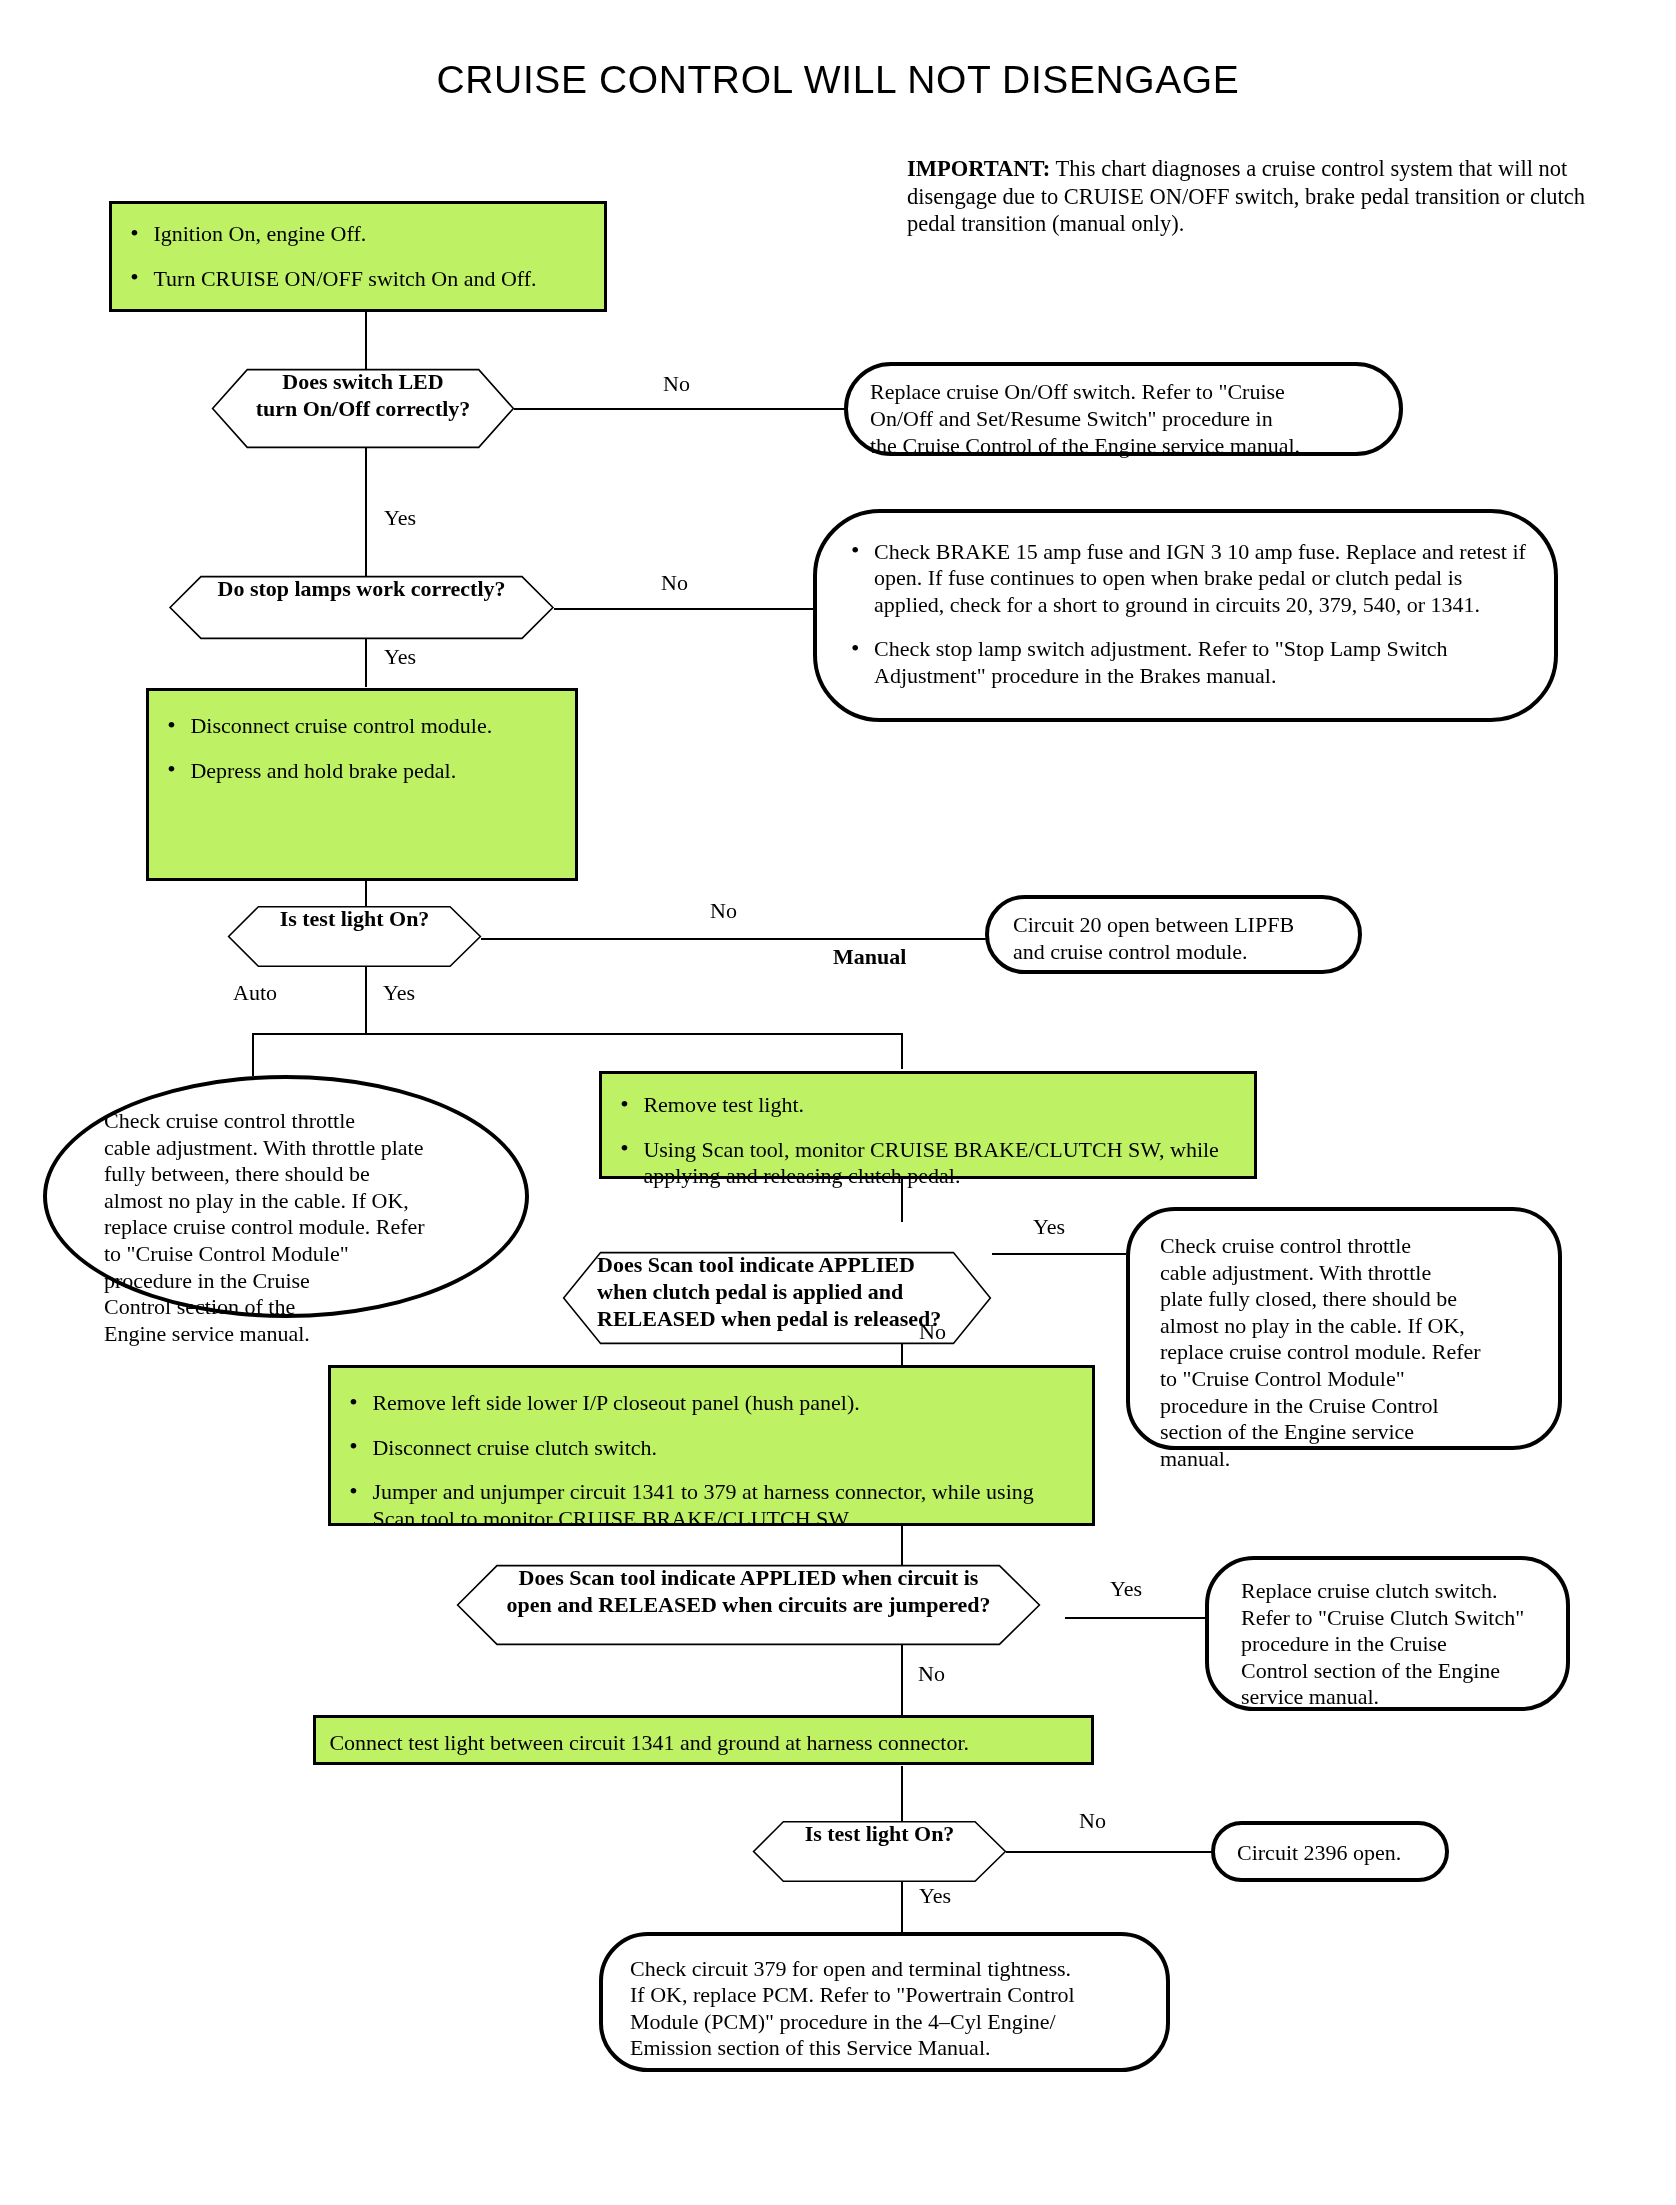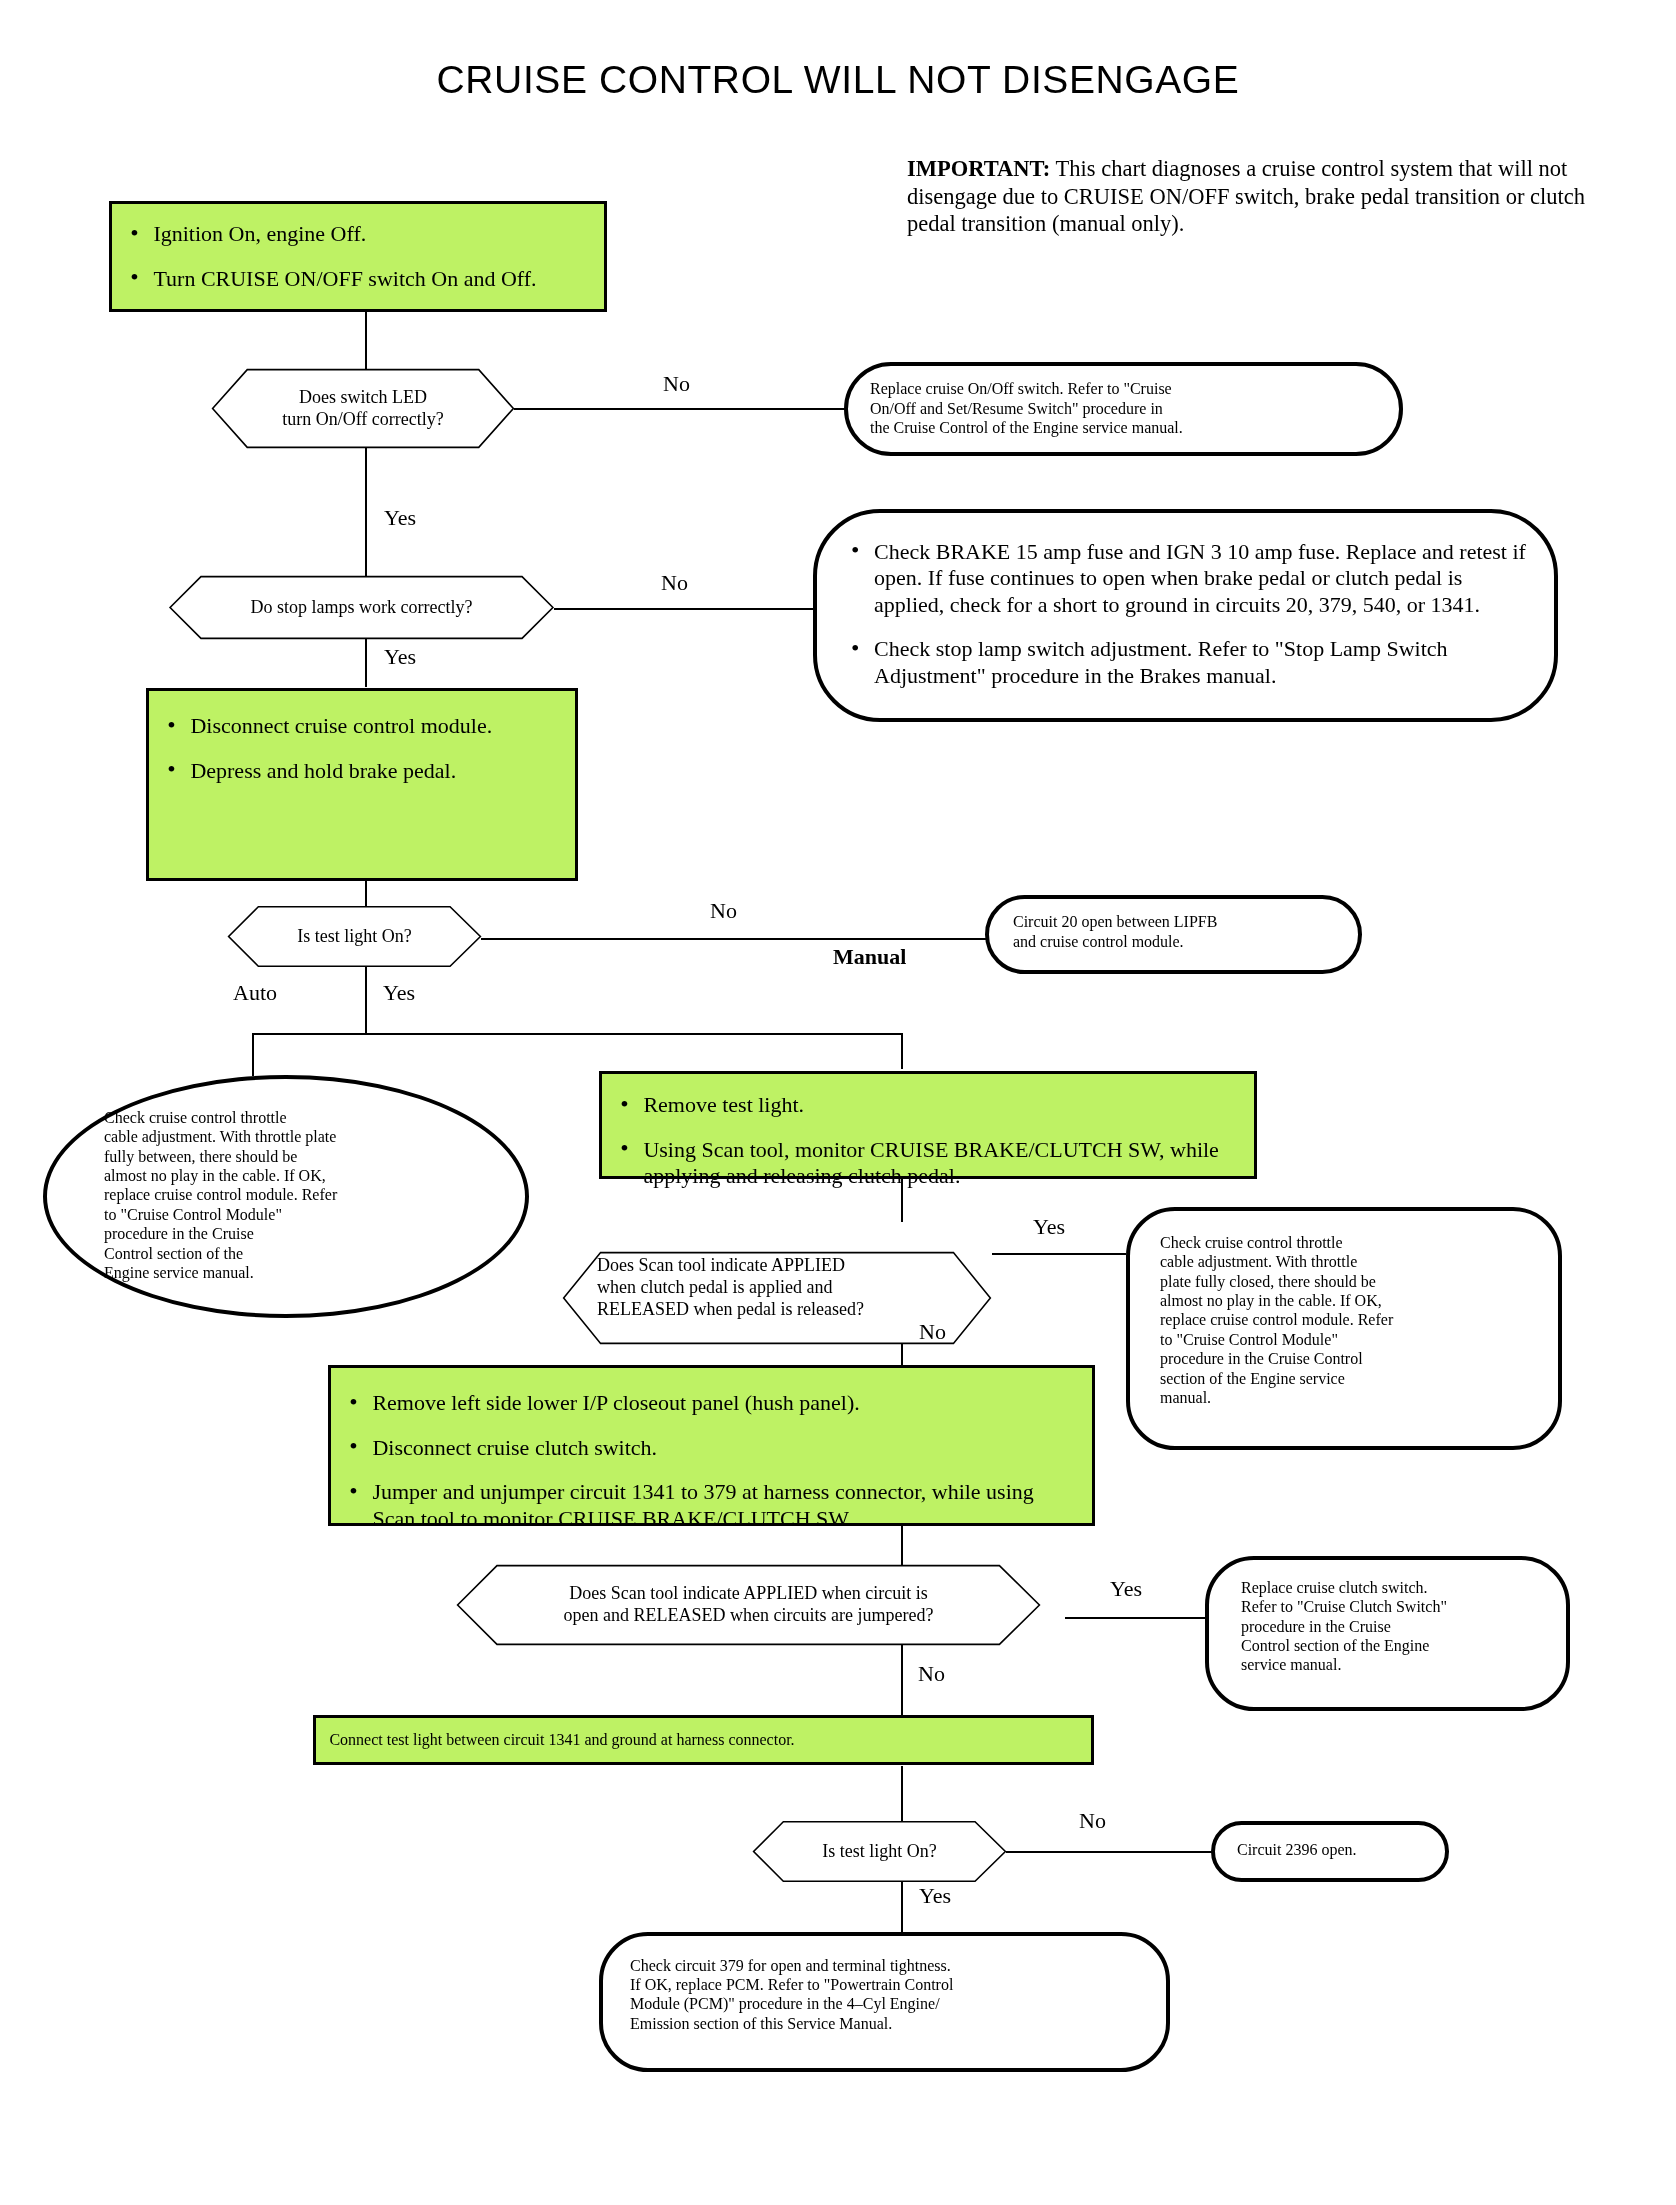--- a/index.html
+++ b/index.html
@@ -17,34 +17,34 @@
   .important b{font-weight:700;margin-top:21px;}
 
   
   .node{position:absolute;box-sizing:border-box;}
 
   .proc{border:3px solid #000;background:#bef264;}
 
   .term{border:4.3px solid #000;background:#fff;border-radius:55px;}
   .term.oval{border-radius:50% / 50%;}
 
-  .txt{position:absolute;font-size:16px;line-height:1.21;}
+  .txt{position:absolute;font-size:22px;line-height:1.21;}
 
   
   ul.b{list-style:none;margin:0;padding:0;}
   ul.b li{position:relative;padding-left:28px;margin:0;font-size:22px;line-height:1.21;}
   ul.b li:before{content:"\2022";position:absolute;left:4.9px;top:-2.4px;font-size:24px;}
   ul.b li + li{margin-top:18px;}
 
   
   .hex{position:absolute;}
   .hex svg{position:absolute;left:0;top:0;overflow:visible;}
   .hex .hextxt{position:absolute;left:0;top:0;width:100%;height:100%;
-     display:flex;align-items:center;justify-content:center;
-     font-size:18px;line-height:1.22;text-align:center;}
+     display:flex;align-items:flex-start;justify-content:center;
+     font-size:22px;line-height:1.22;text-align:center;font-weight:bold;}
 
   
   .ln{position:absolute;background:#000;}
   .lnv{width:1.8px;}
   .lnh{height:1.8px;}
 
   .lbl{position:absolute;font-size:22px;}
 </style>
 </head>
 <body>

